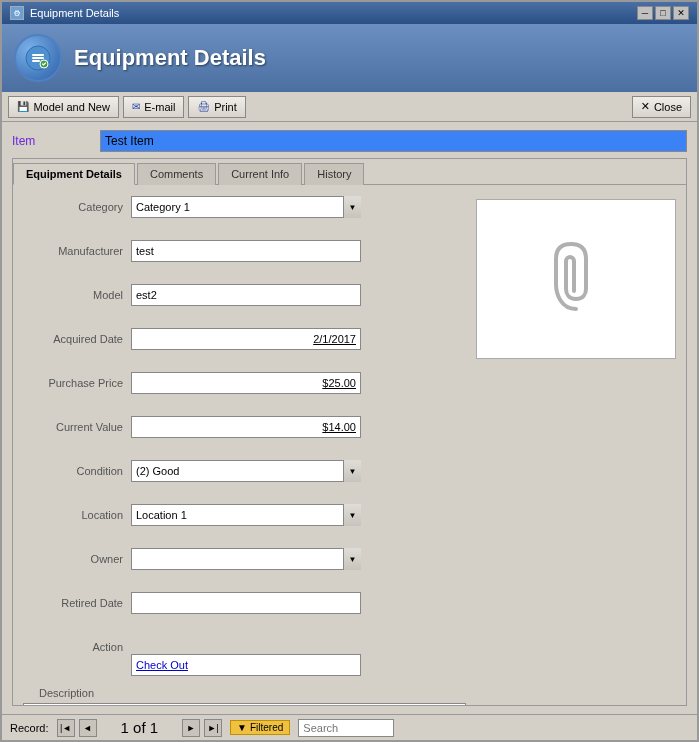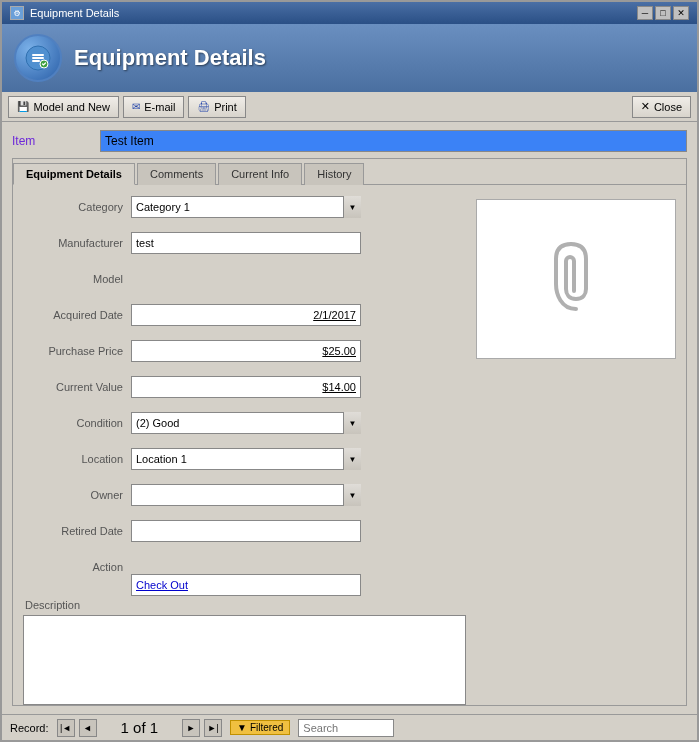--- a/index.html
+++ b/index.html
@@ -203,21 +203,21 @@
       padding: 10px;
       overflow-y: auto;
       display: flex;
       gap: 10px;
     }
 
     .form-section {
       flex: 1;
       display: flex;
       flex-direction: column;
-      gap: 12px;
+      gap: 20px;
     }
 
     .form-row {
       display: flex;
       align-items: center;
       gap: 8px;
       min-height: 24px;
     }
     .form-label {
       width: 100px;
@@ -287,21 +287,21 @@
 
     .description-section {
       display: flex;
       flex-direction: column;
       gap: 4px;
       margin-top: 8px;
     }
     .description-label {
       color: #555;
       font-size: 11px;
-      margin-left: 2px;
+      margin-left: 16px;
     }
     .description-textarea {
       width: 100%;
       height: 90px;
       border: 1px solid #888;
       background: white;
       padding: 4px;
       font-size: 11px;
       resize: none;
     }
@@ -436,20 +436,21 @@
             </div>
           </div>
 
           <div class="form-row">
             <span class="form-label">Manufacturer</span>
             <input class="form-input" type="text" value="test" style="">
           </div>
 
           <div class="form-row">
             <span class="form-label">Model</span>
+            <input class="form-input" type="text" value="est2" style="">
           </div>
 
           <div class="form-row">
             <span class="form-label">Acquired Date</span>
             <input class="form-input form-input-right" type="text" value="2/1/2017" style="">
           </div>
 
           <div class="form-row">
             <span class="form-label">Purchase Price</span>
             <input class="form-input form-input-right" type="text" value="$25.00" style="">

